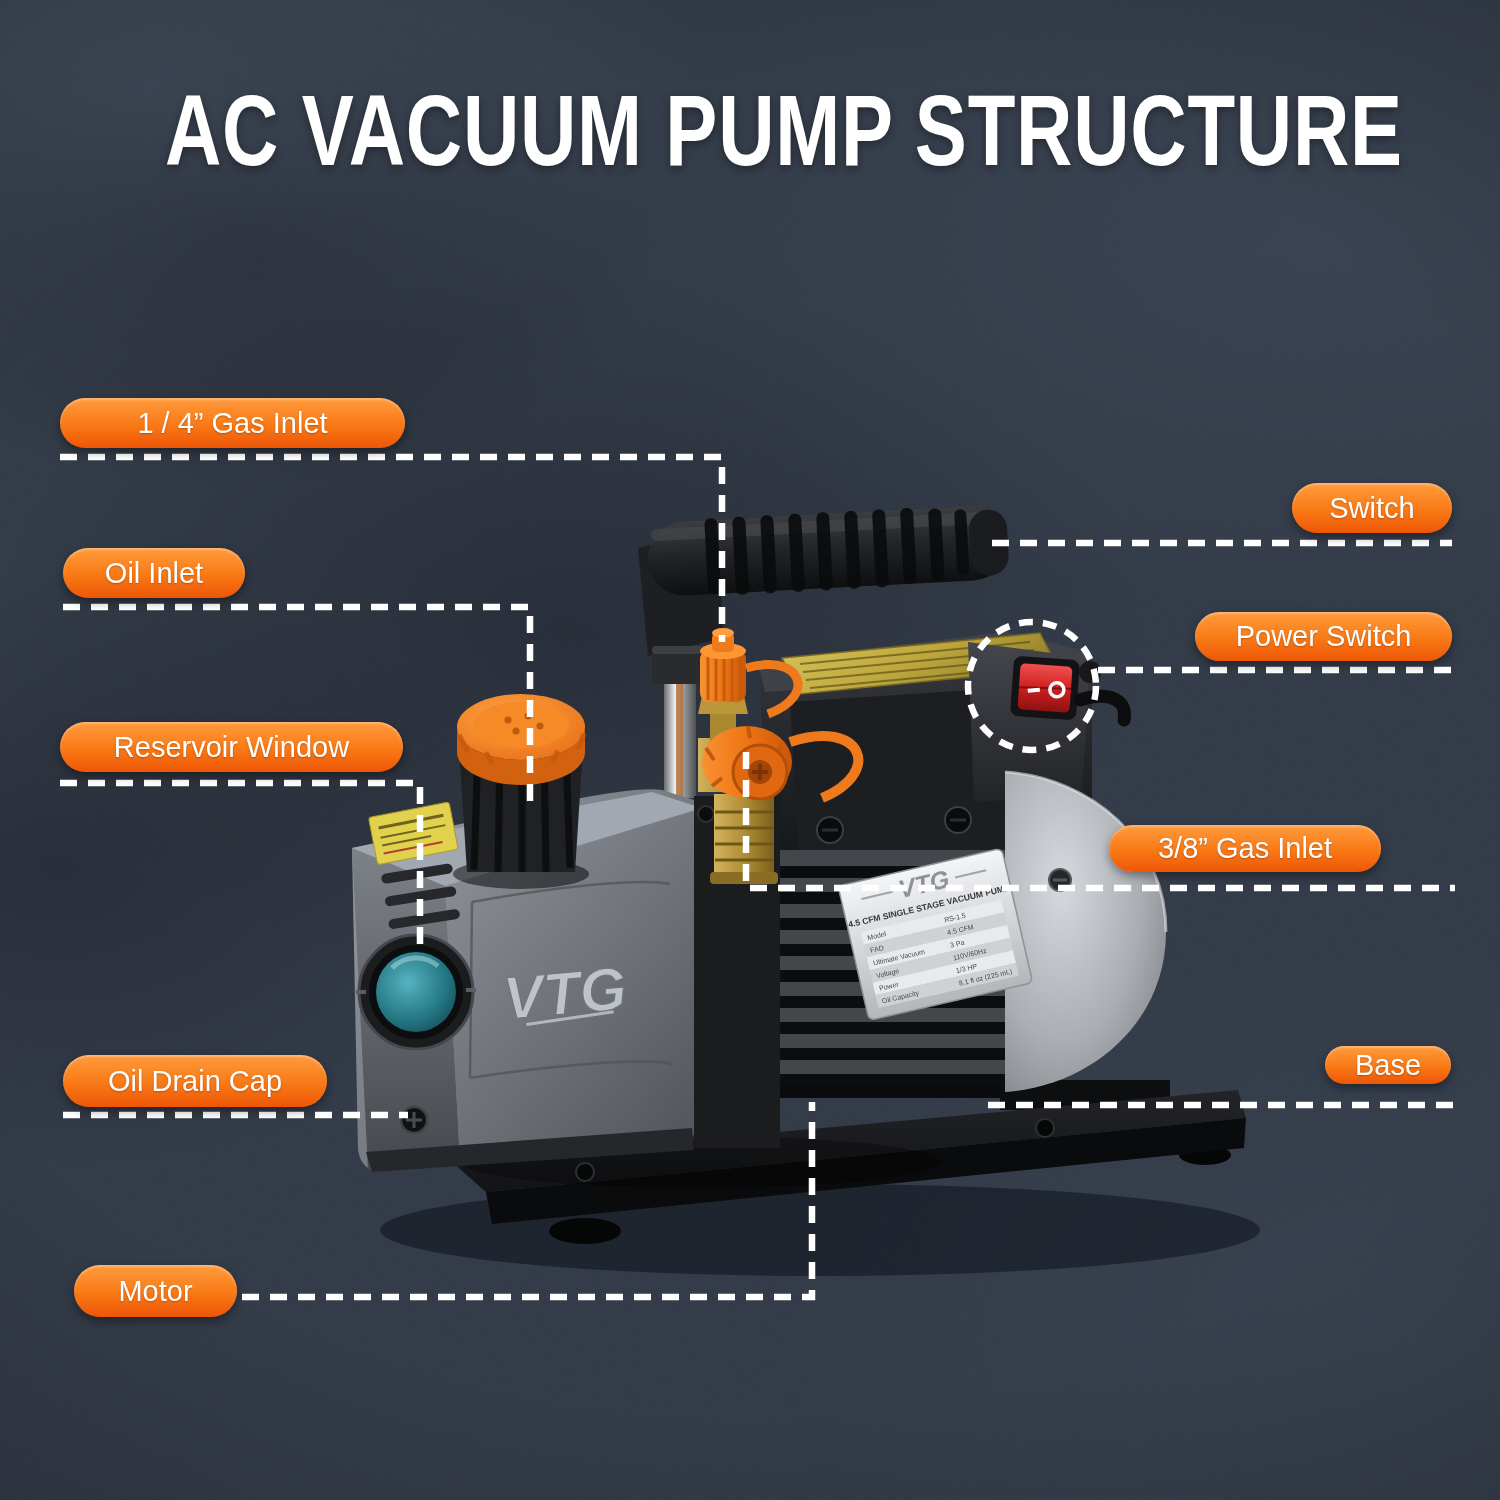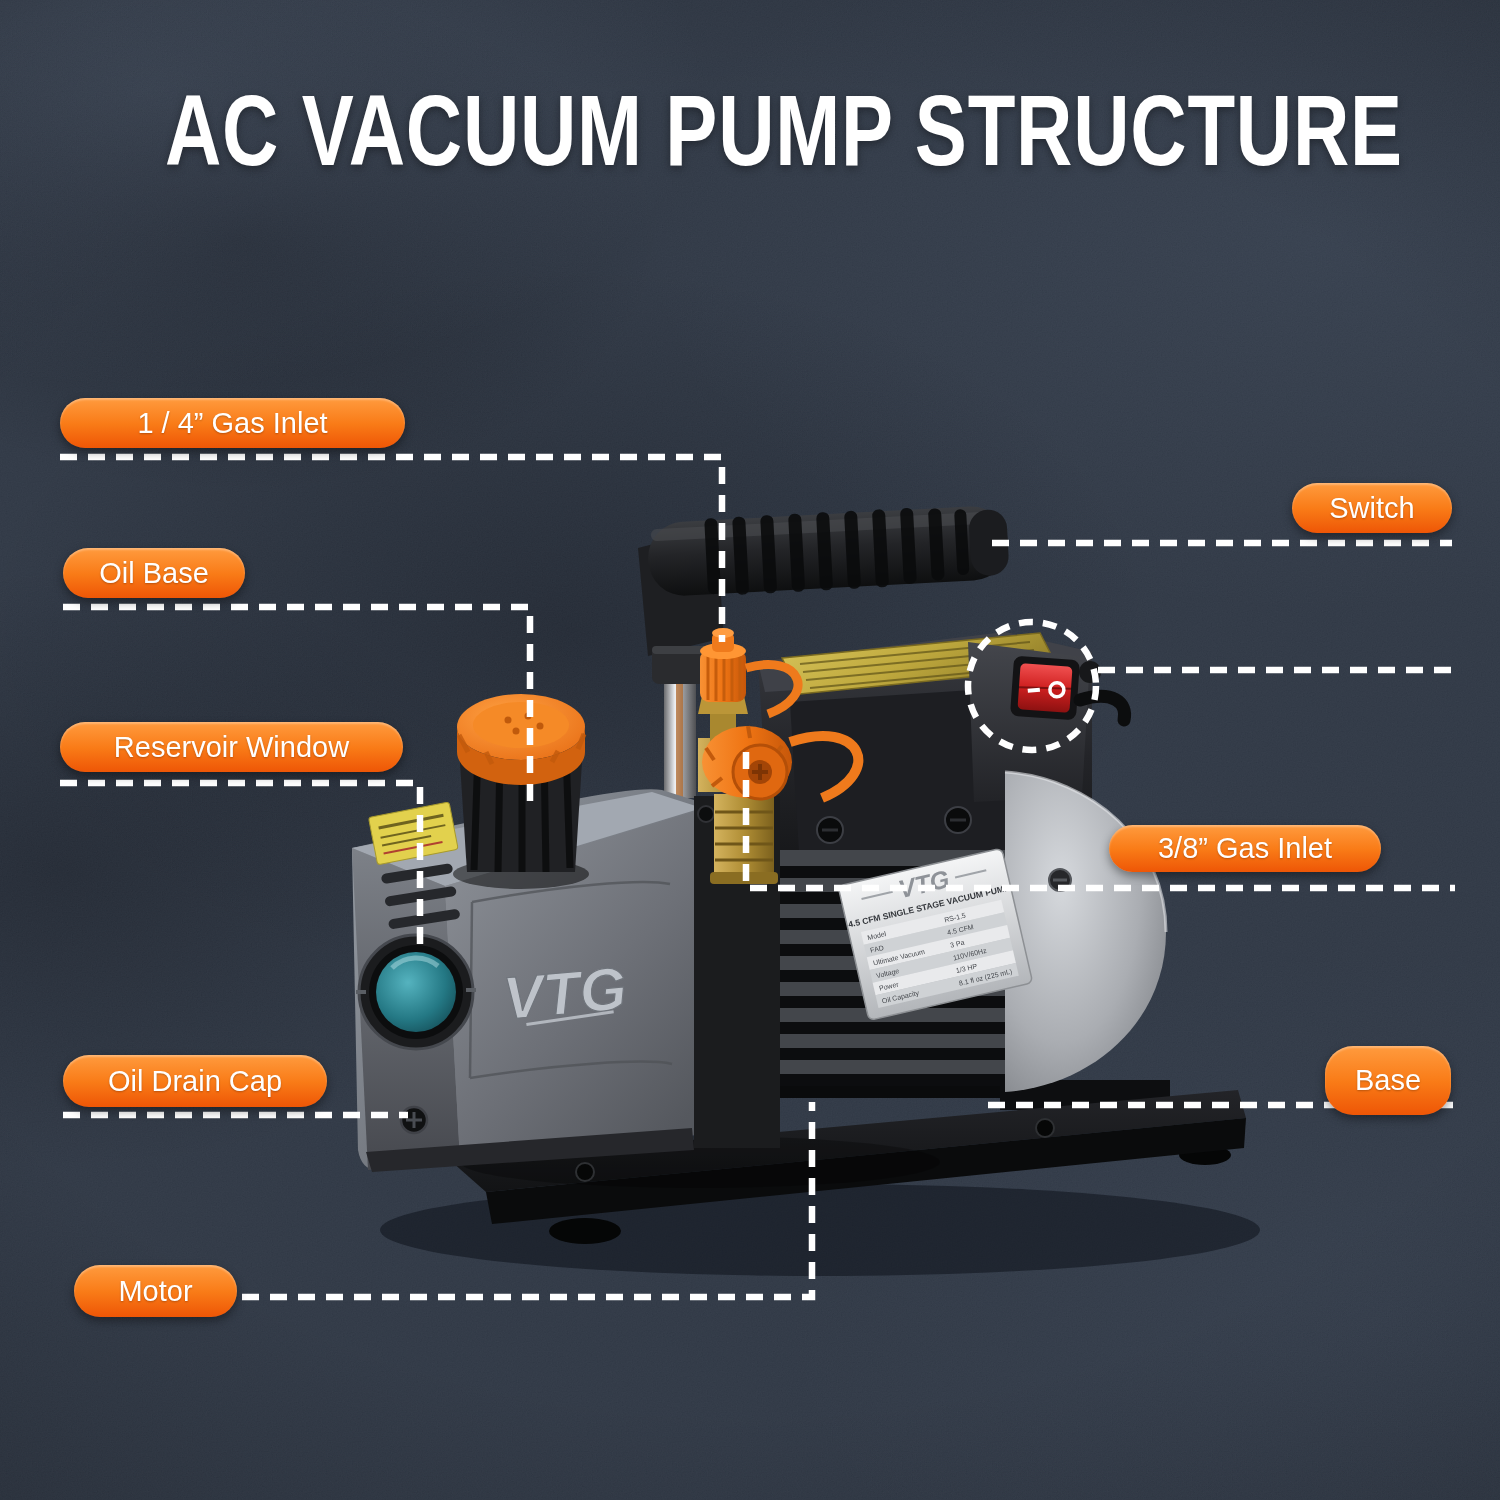--- a/index.html
+++ b/index.html
@@ -387,21 +387,22 @@
     <line x1="1098" y1="670" x2="1452" y2="670"></line>
     <circle cx="1032" cy="686" r="64" stroke-dasharray="14 10"></circle>
     <polyline points="746,752 746,888 1455,888"></polyline>
     <line x1="988" y1="1105" x2="1455" y2="1105"></line>
   </g>
 </svg>
 
 <div class="title">AC VACUUM PUMP STRUCTURE</div>
 
 <div class="pill" style="left:60px;  top:398px;  width:345px; height:50px;">1 / 4” Gas Inlet</div>
-<div class="pill" style="left:63px;  top:548px;  width:182px; height:50px;">Oil Base</div>
+<div class="pill" style="left:63px;  top:548px;  width:182px; height:50px;">Oil Inlet</div>
 <div class="pill" style="left:63px;  top:1055px; width:264px; height:52px;">Oil Drain Cap</div>
 <div class="pill" style="left:60px;  top:722px;  width:343px; height:50px;">Reservoir Window</div>
 <div class="pill" style="left:74px;  top:1265px; width:163px; height:52px;">Motor</div>
 <div class="pill" style="left:1292px;top:483px;  width:160px; height:50px;">Switch</div>
+<div class="pill" style="left:1195px;top:612px;  width:257px; height:49px;">Power Switch</div>
 <div class="pill" style="left:1109px;top:825px;  width:272px; height:47px;">3/8” Gas Inlet</div>
-<div class="pill" style="left:1325px;top:1046px; width:126px; height:69px;">Base</div>
+<div class="pill" style="left:1325px;top:1046px; width:126px; height:38px;">Base</div>
 
 </div>
 
 </body></html>

